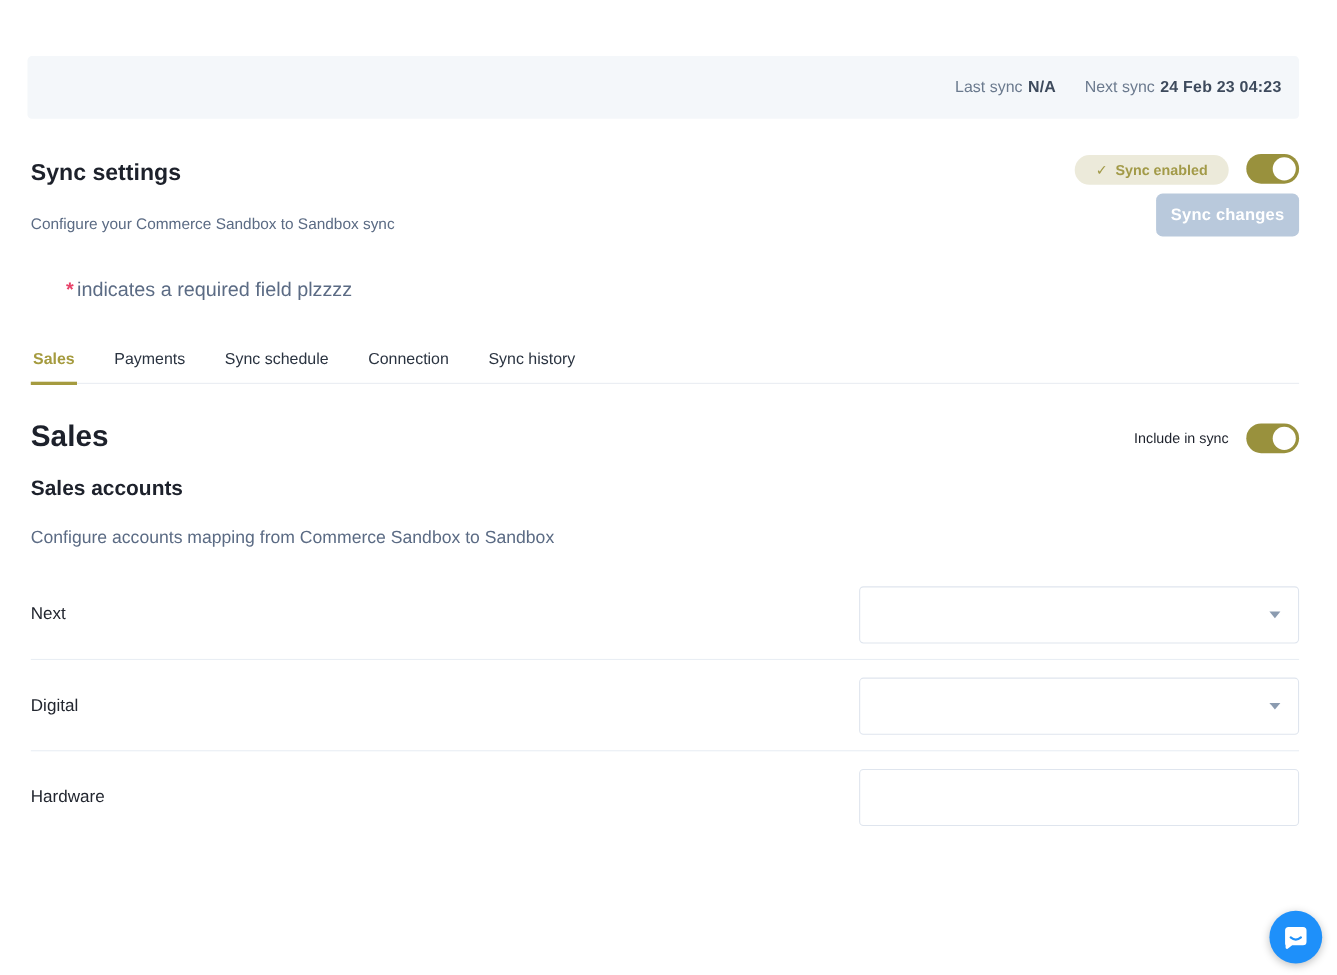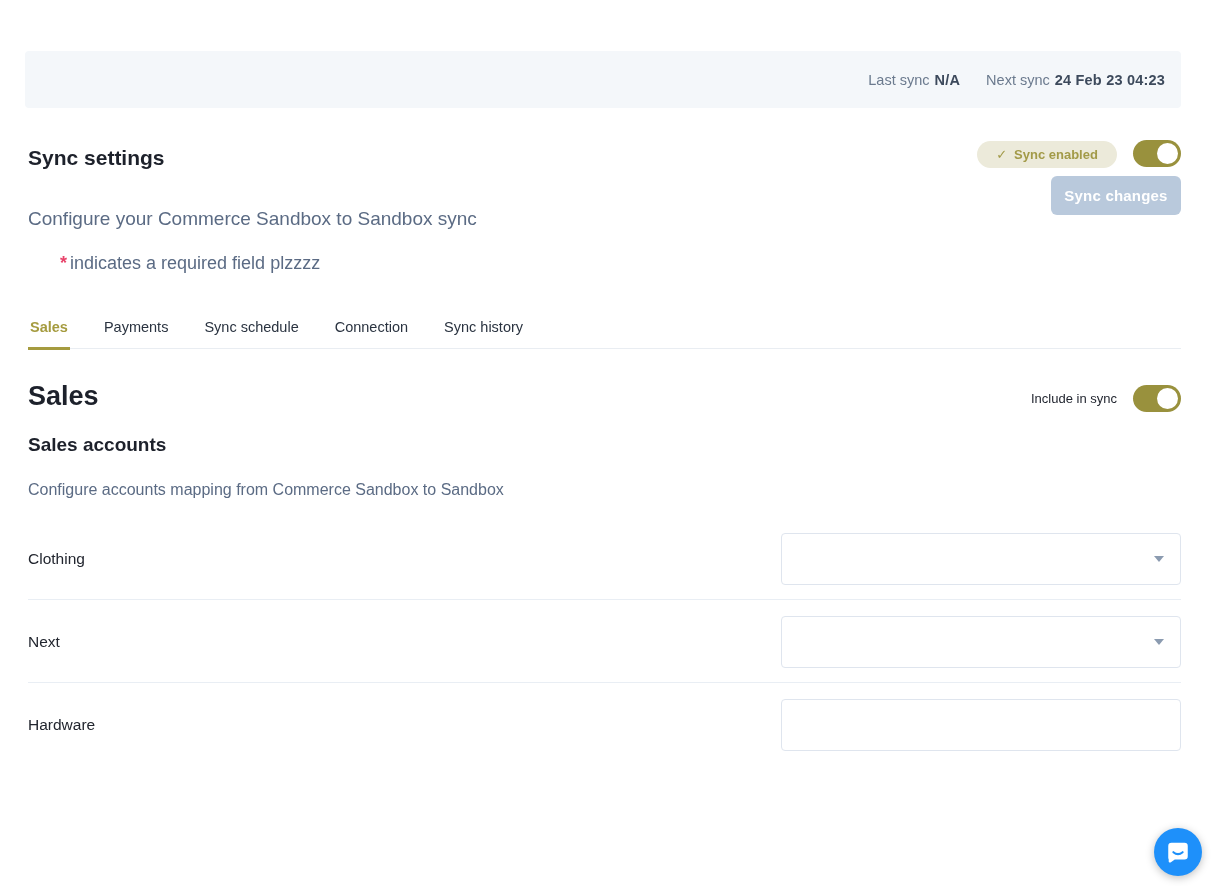--- a/index.html
+++ b/index.html
@@ -23,21 +23,21 @@
   .badge .check { color:#a29a48; font-size:13px; }
   .badge .badge-text { color:#a29a48; font-size:13px; font-weight:700; }
   .toggle { width:48px; height:27px; border-radius:14px; background:#99913d; position:absolute; cursor:pointer; }
   .toggle .knob { position:absolute; right:3px; top:3px; width:21px; height:21px;
     border-radius:50%; background:#ffffff; }
   .toggle-header { left:1133px; top:140px; }
   .toggle-include { left:1133px; top:385px; }
   .save-btn { left:1051px; top:176px; width:130px; height:39px; background:#b9c9dc;
     border:none; border-radius:6px; color:#ffffff; font-weight:700; font-size:15px;
     font-family:"Liberation Sans", sans-serif; letter-spacing:0.2px; }
-  .subtitle { left:28px; top:195px; font-size:19px; color:#5b6b84;margin-top:13px; }
+  .subtitle { left:28px; top:195px; font-size:14px; color:#5b6b84; }
   .required-note { left:28px; top:253px; font-size:18px; color:#5b6b84;margin-left:32px; }
   .required-star { color:#e8436a; font-weight:700; margin-right:3px; }
 
   
   .tabs { left:28px; top:315px; width:1153px; display:flex; gap:32px;
     border-bottom:1px solid #e9edf2; }
   .tab { font-size:14.5px; color:#2a3340; font-weight:500; padding:4px 2px 13px 2px;
     cursor:pointer; }
   .tab.active { color:#a59b3f; font-weight:700; border-bottom:3px solid #a59b3f;
     margin-bottom:-2px; padding-bottom:10px; }
@@ -112,36 +112,36 @@
 <div class="abs include-label">Include in sync</div>
 <div class="abs toggle toggle-include">
   <div class="knob"></div>
 </div>
 
 <h3 class="abs sub-section-title">Sales accounts</h3>
 <div class="abs section-desc">Configure accounts mapping from Commerce Sandbox to Sandbox</div>
 
 <div class="abs rows">
 
-  <div class="mapping-row">
-    <div class="row-label">Clothing</div>
-    <div class="row-select">
-      <span class="caret"></span>
-    </div>
-    <div class="row-divider"></div>
-  </div>
 
   <div class="mapping-row">
     <div class="row-label">Next</div>
     <div class="row-select">
       <span class="caret"></span>
     </div>
     <div class="row-divider"></div>
   </div>
 
+  <div class="mapping-row">
+    <div class="row-label">Digital</div>
+    <div class="row-select">
+      <span class="caret"></span>
+    </div>
+    <div class="row-divider"></div>
+  </div>
 
   <div class="mapping-row">
     <div class="row-label">Hardware</div>
     <div class="row-select">
       
     </div>
 
   </div>
 </div>
 

